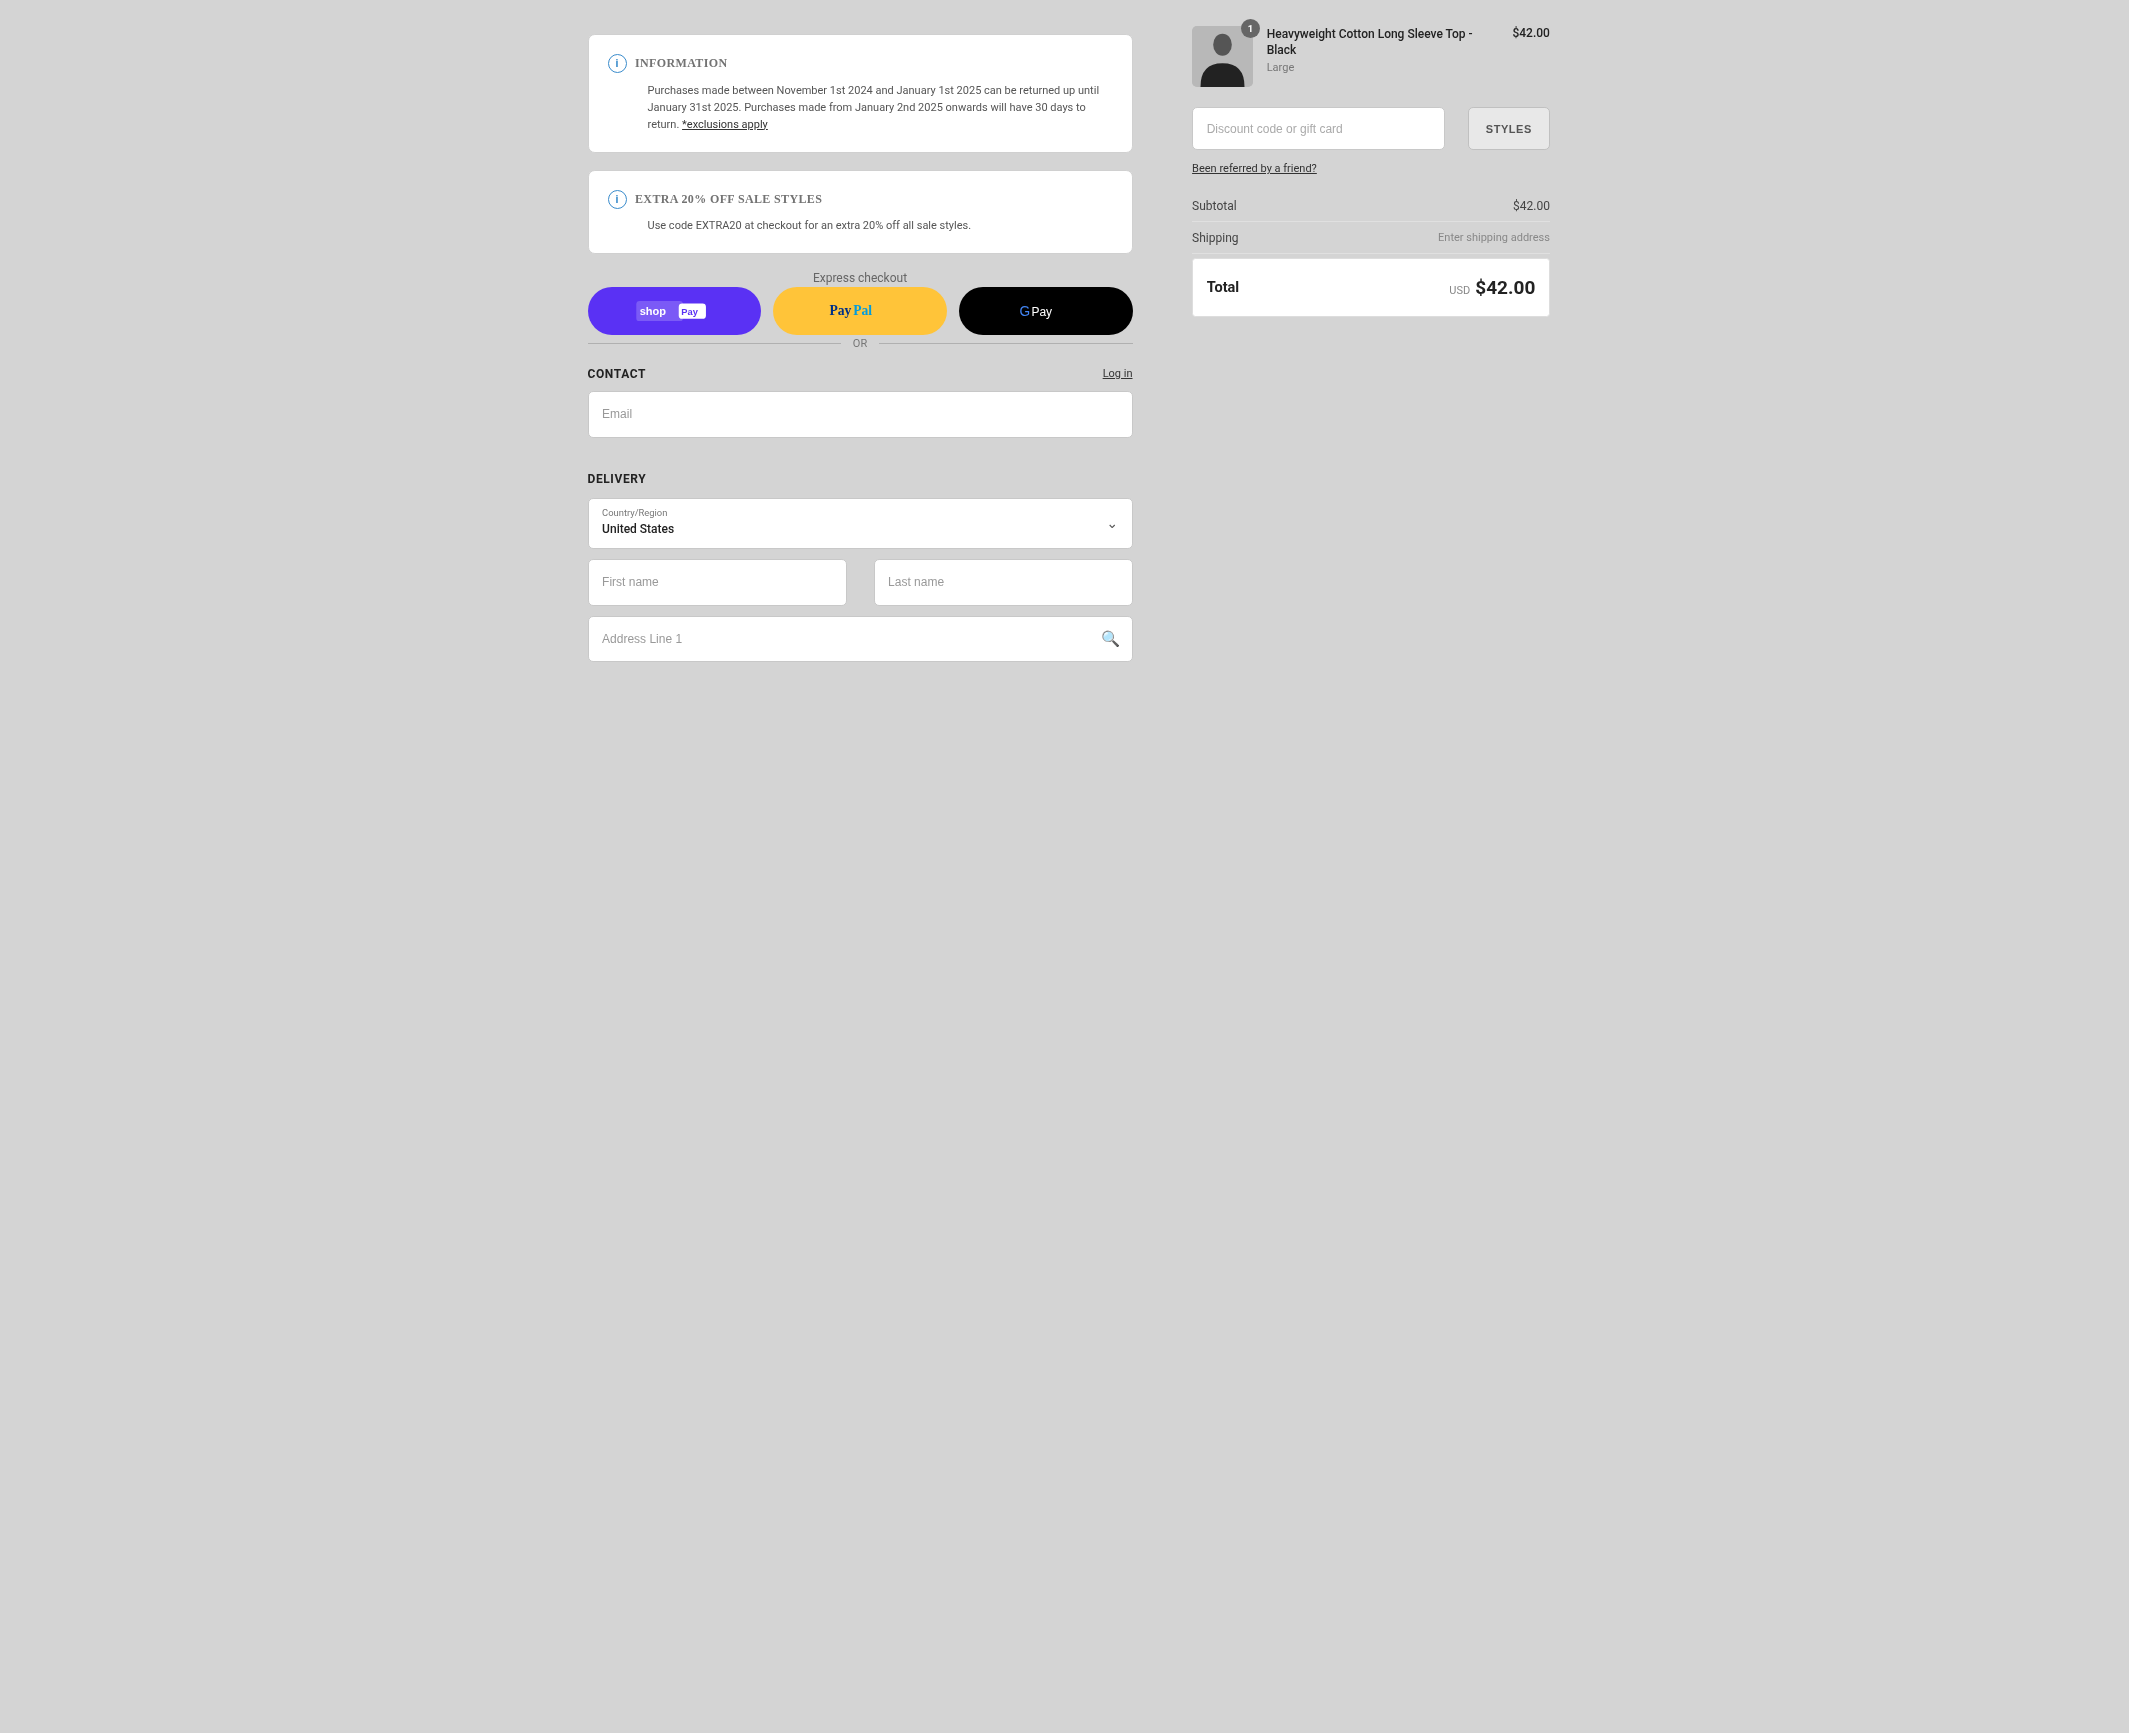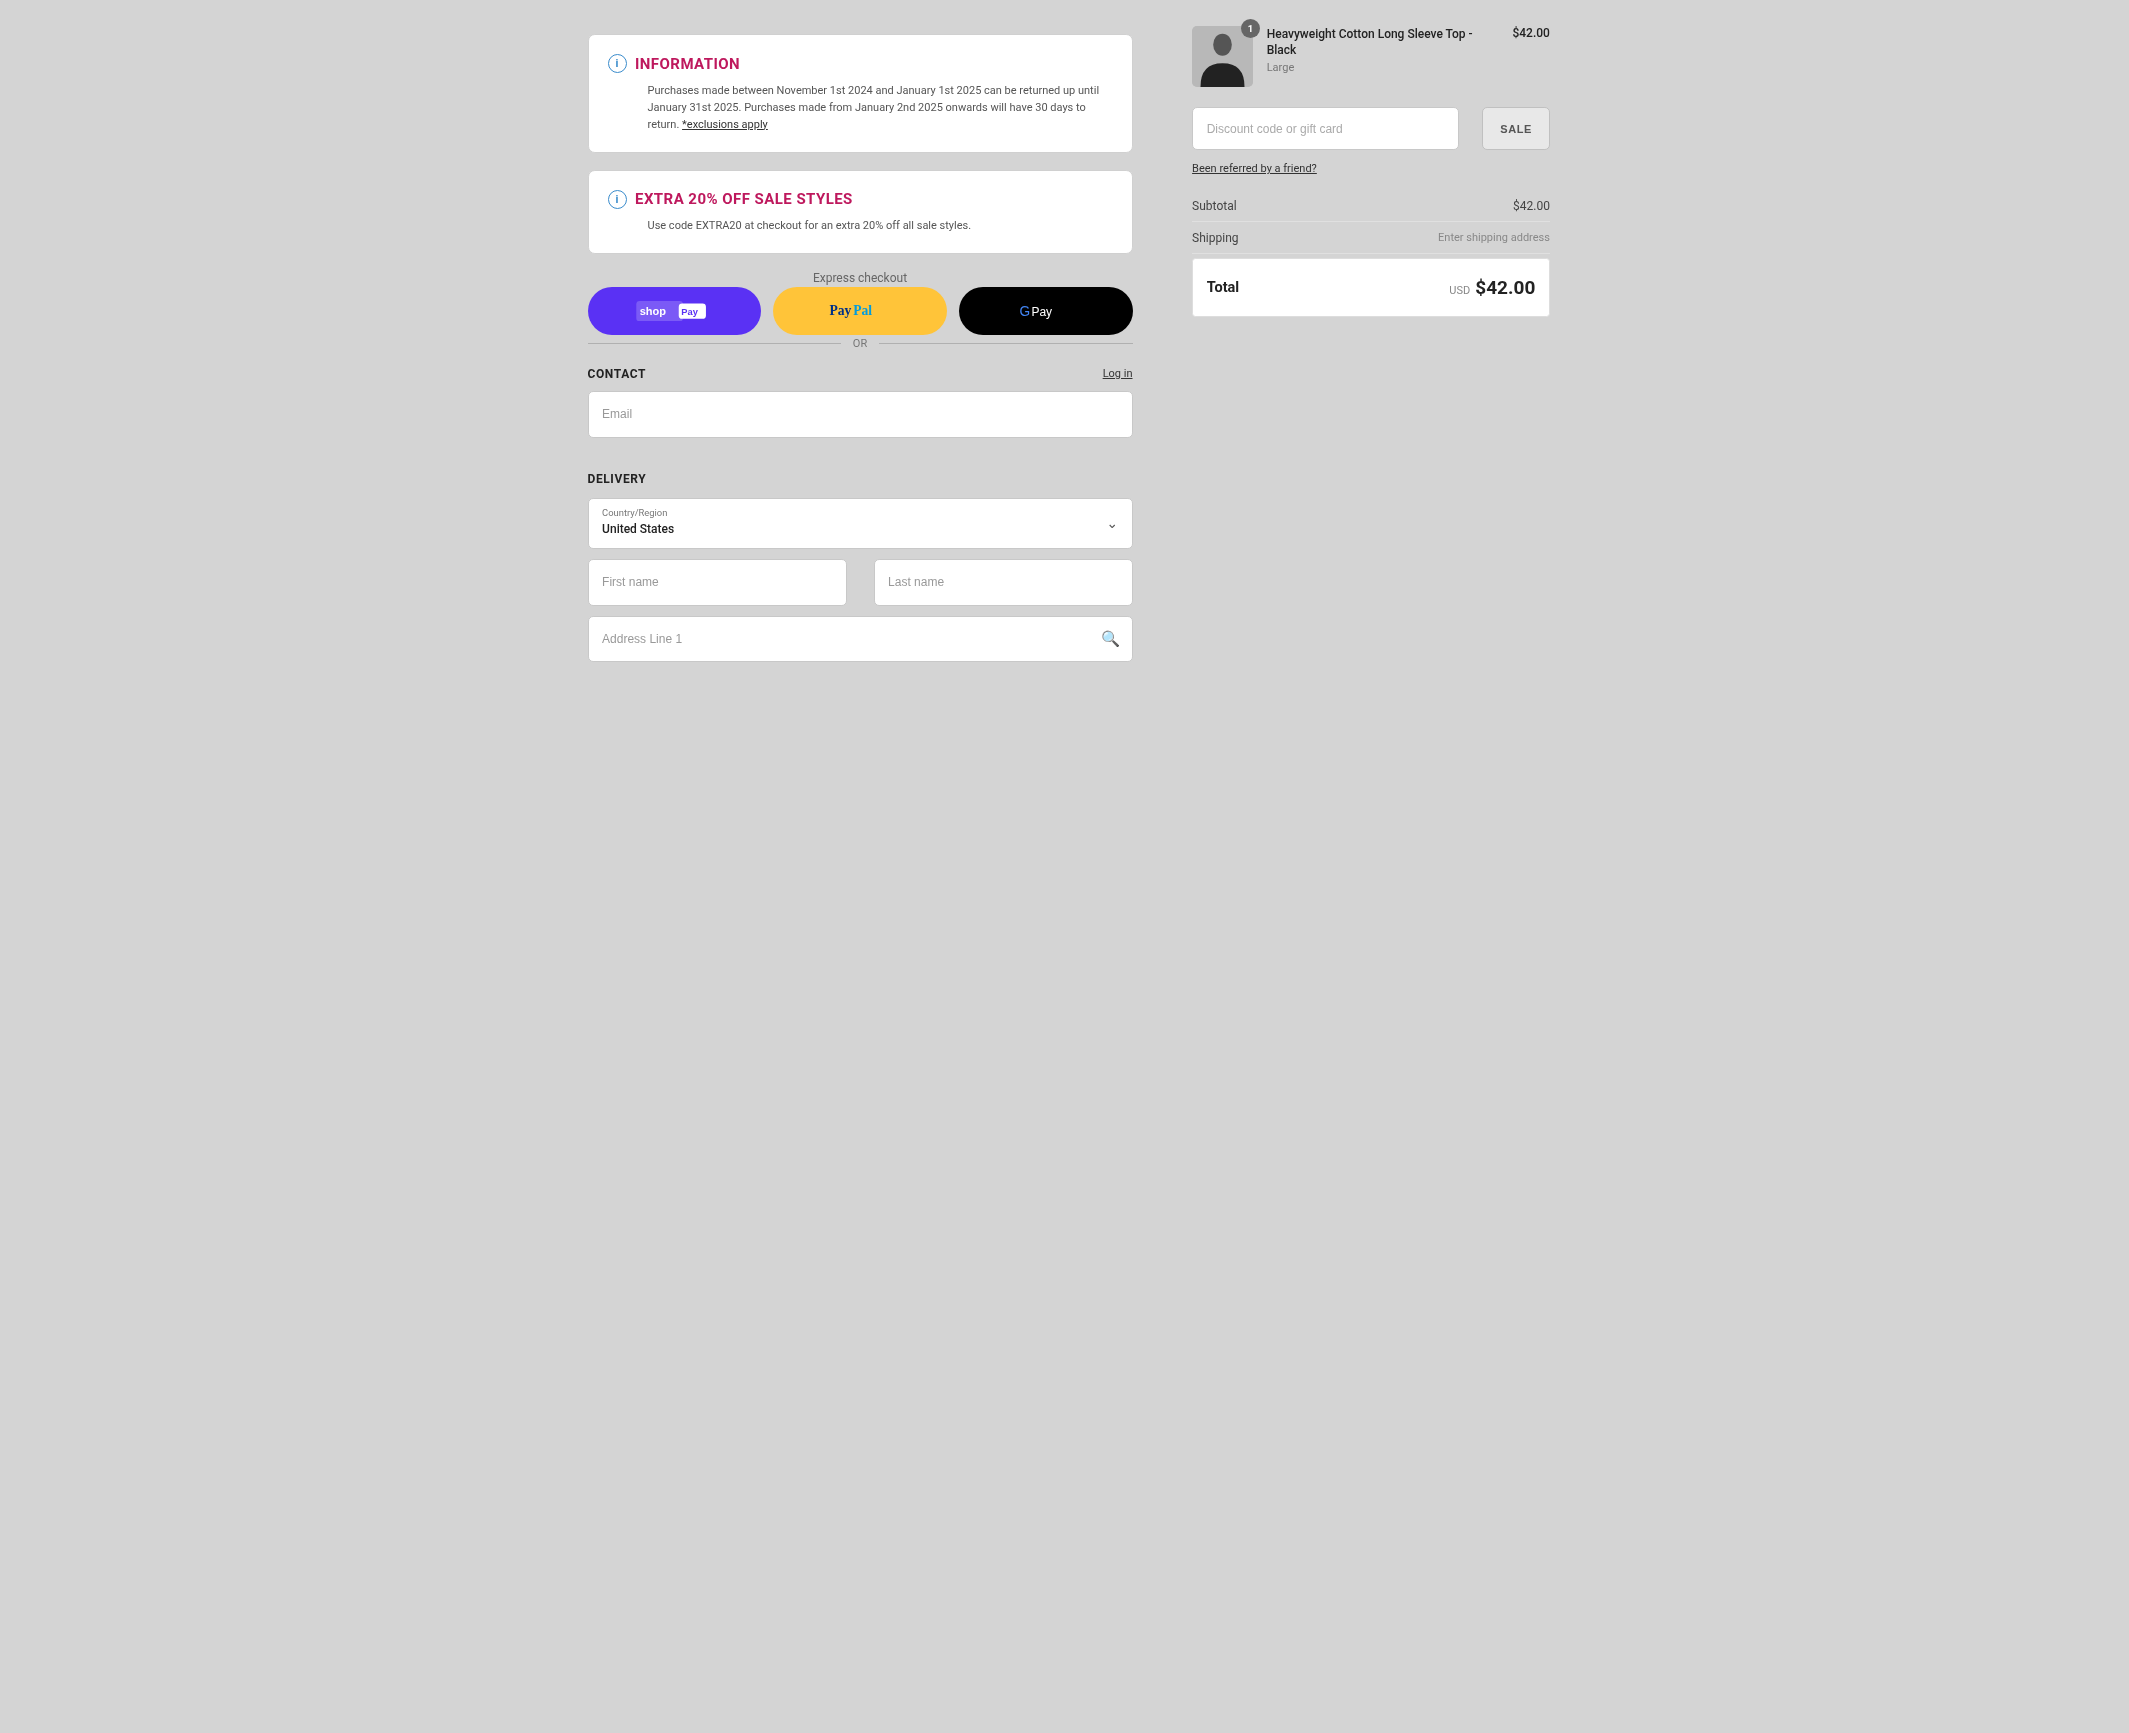--- a/index.html
+++ b/index.html
@@ -55,24 +55,25 @@
       border-radius: 50%;
       display: flex;
       align-items: center;
       justify-content: center;
       color: #3a8ccc;
       font-size: 11px;
       font-weight: bold;
       flex-shrink: 0;
     }
     .info-box-title {
-      font-size: 15px;
+      font-size: 12px;
       font-weight: 700;
-      color: #be185d;
+      color: #737373;
       letter-spacing: 0.03em;
+      font-family: Liberation Serif, serif;
     }
     .info-box-text {
       font-size: 11px;
       color: #555;
       line-height: 1.55;
       margin-left: 40px;
     }
     .info-box-text a {
       color: #333;
       text-decoration: underline;
@@ -505,21 +506,21 @@
       </div>
       <div class="product-info">
         <div class="product-name">Heavyweight Cotton Long Sleeve Top - Black</div>
         <div class="product-variant">Large</div>
       </div>
       <div class="product-price">$42.00</div>
     </div>
 
     <div class="discount-row">
       <input type="text" class="discount-input" placeholder="Discount code or gift card" style="">
-      <button class="apply-btn">SALE</button>
+      <button class="apply-btn">STYLES</button>
     </div>
 
     <a href="#" class="referral-link">Been referred by a friend?</a>
 
     <div class="summary-row">
       <span class="summary-label">Subtotal</span>
       <span class="summary-value">$42.00</span>
     </div>
 
     <div class="summary-row">

